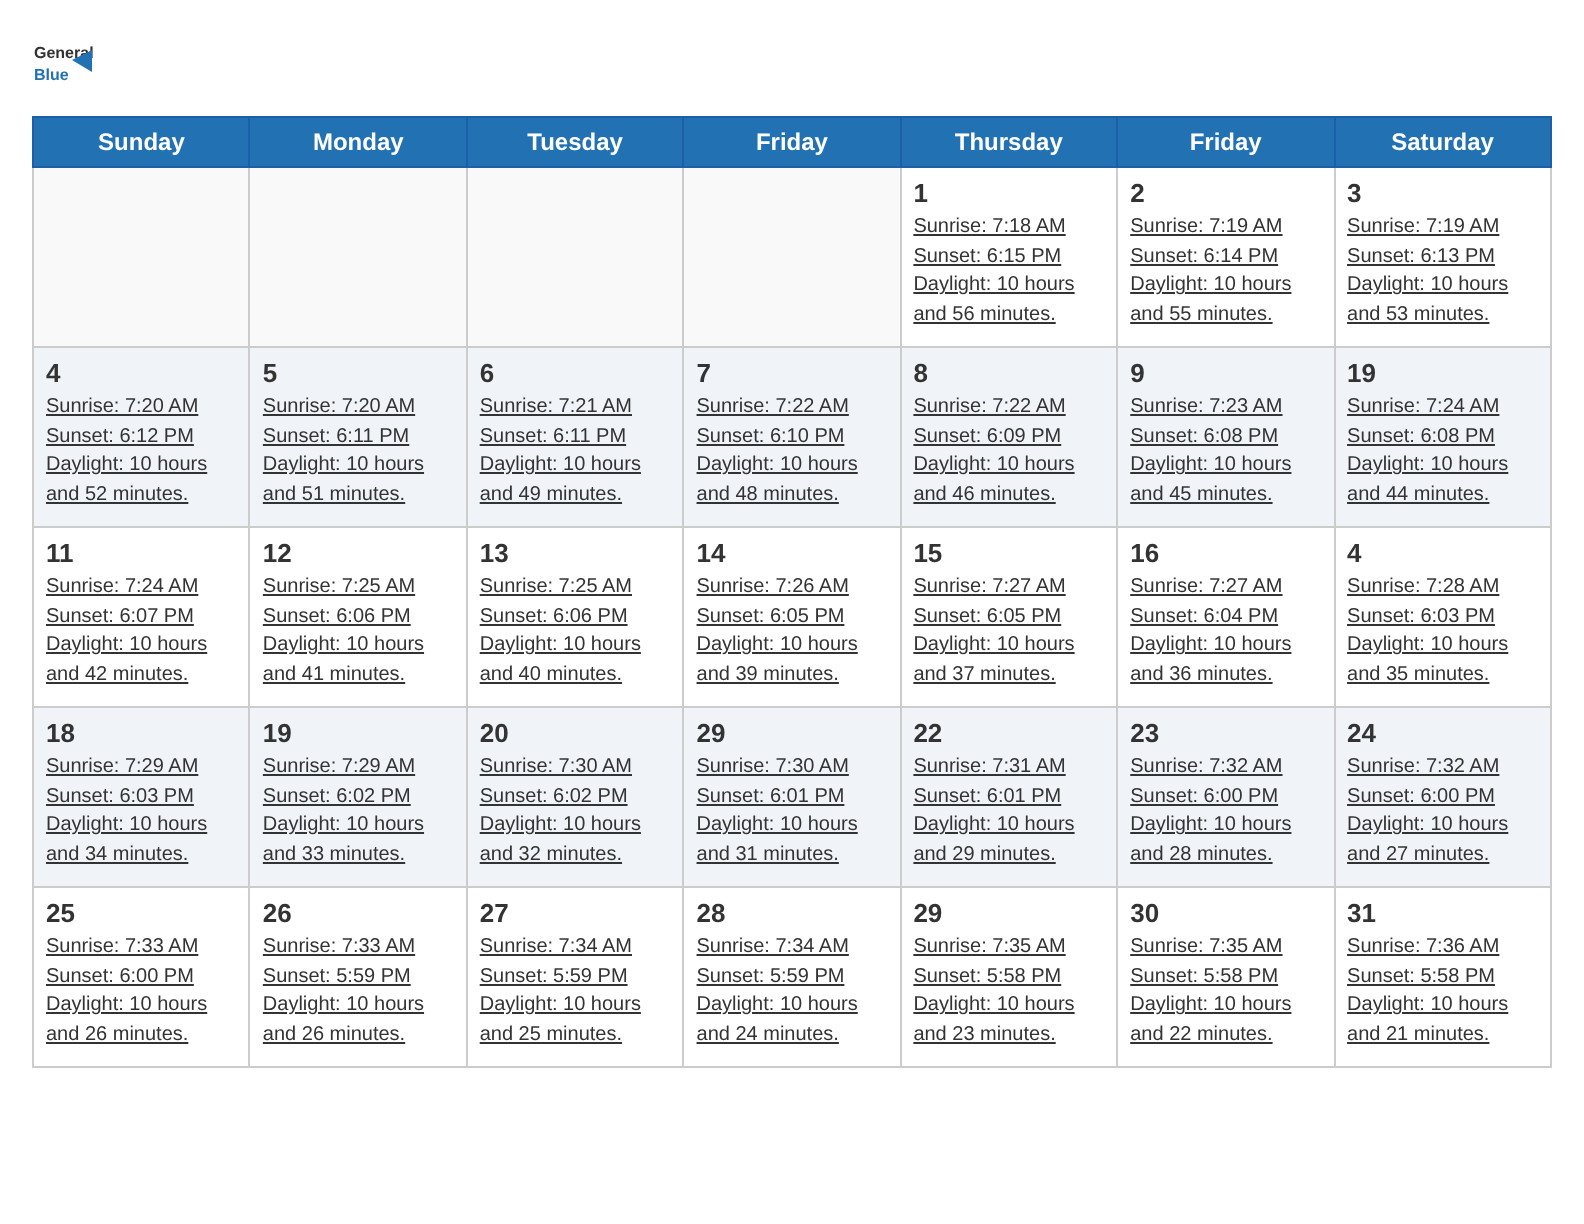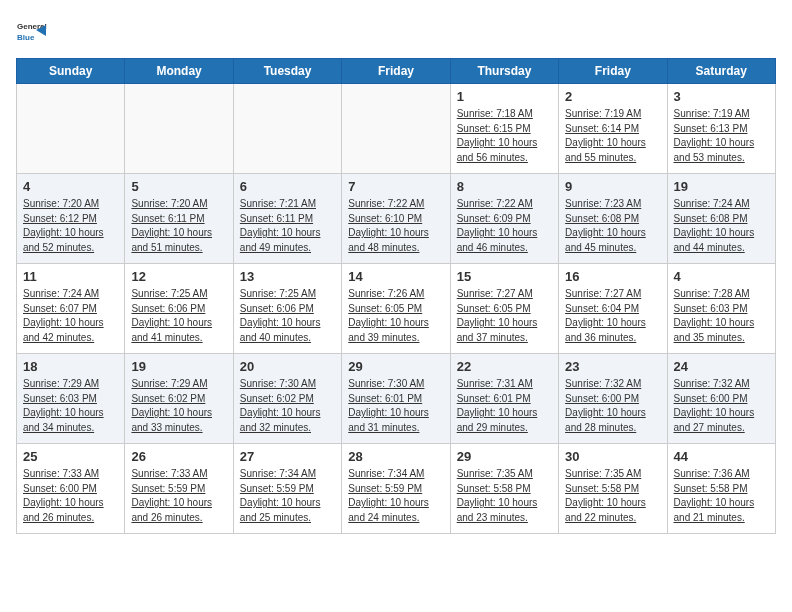--- a/index.html
+++ b/index.html
@@ -233,18 +233,18 @@
         </td>
         <td>
           <span class="day-number">29</span>
           <div class="day-info">Sunrise: 7:35 AM<br>Sunset: 5:58 PM<br>Daylight: 10 hours<br>and 23 minutes.</div>
         </td>
         <td>
           <span class="day-number">30</span>
           <div class="day-info">Sunrise: 7:35 AM<br>Sunset: 5:58 PM<br>Daylight: 10 hours<br>and 22 minutes.</div>
         </td>
         <td>
-          <span class="day-number">44</span>
+          <span class="day-number">31</span>
           <div class="day-info">Sunrise: 7:36 AM<br>Sunset: 5:58 PM<br>Daylight: 10 hours<br>and 21 minutes.</div>
         </td>
       </tr>
     </tbody>
 </table>
 
 </body></html>

